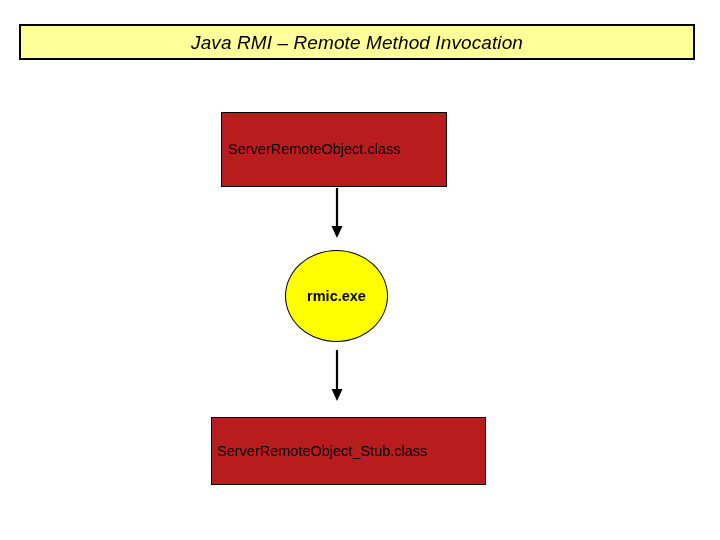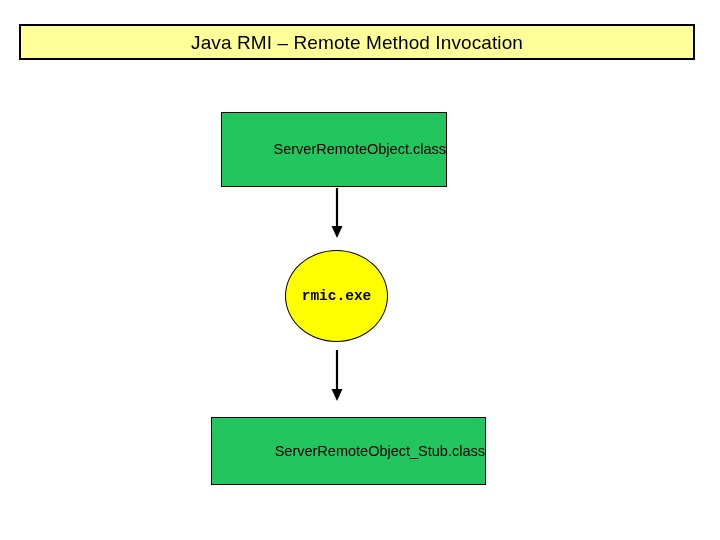--- a/index.html
+++ b/index.html
@@ -29,31 +29,31 @@
     display: flex;
     align-items: center;
     justify-content: center;
   }
   .title-text {
     font-size: 19px;
     line-height: 1;
     color: #000000;
     white-space: nowrap;
     letter-spacing: 0.1px;
+    font-style: italic;
   }
 
   
   .proc-box {
     position: absolute;
     box-sizing: border-box;
-    background: #22c55e;
+    background: #b91c1c;
     border: 1.5px solid #000000;
     display: flex;
     align-items: center;
-    justify-content: flex-end;
   }
   .proc-box .proc-label {
     font-size: 14.5px;
     line-height: 1;
     color: #000000;
     white-space: nowrap;
   }
 
   #box-source {
     left: 221px;
@@ -77,21 +77,20 @@
     top: 250px;
     width: 103px;
     height: 92px;
     box-sizing: border-box;
     background: #ffff00;
     border: 1.2px solid #000000;
     border-radius: 50%;
     display: flex;
     align-items: center;
     justify-content: center;
-    font-family: Liberation Mono, monospace;
   }
   .ellipse-node .ellipse-label {
     font-size: 14.5px;
     font-weight: bold;
     color: #000000;
     line-height: 1;
     white-space: nowrap;
   }
 
   

